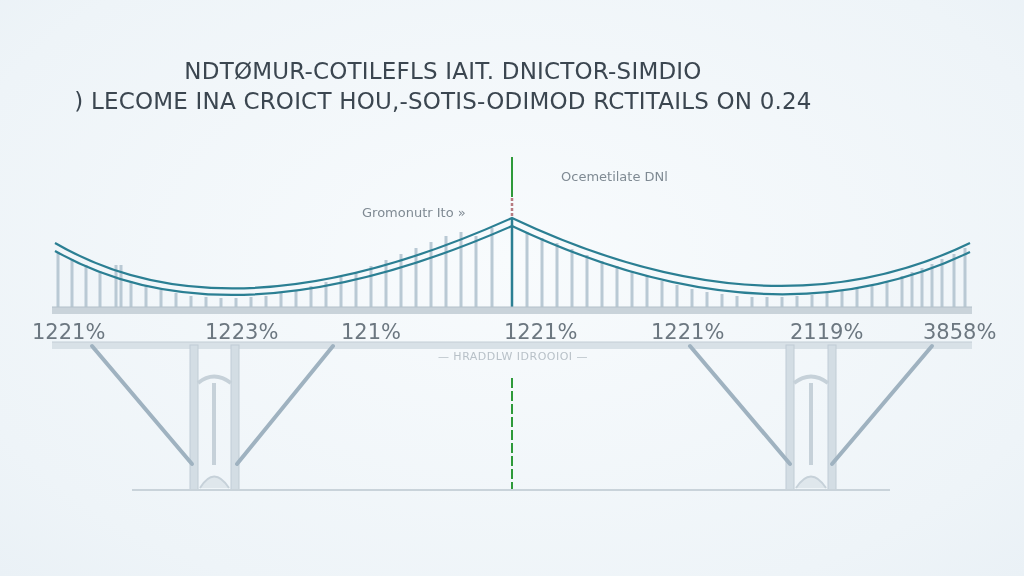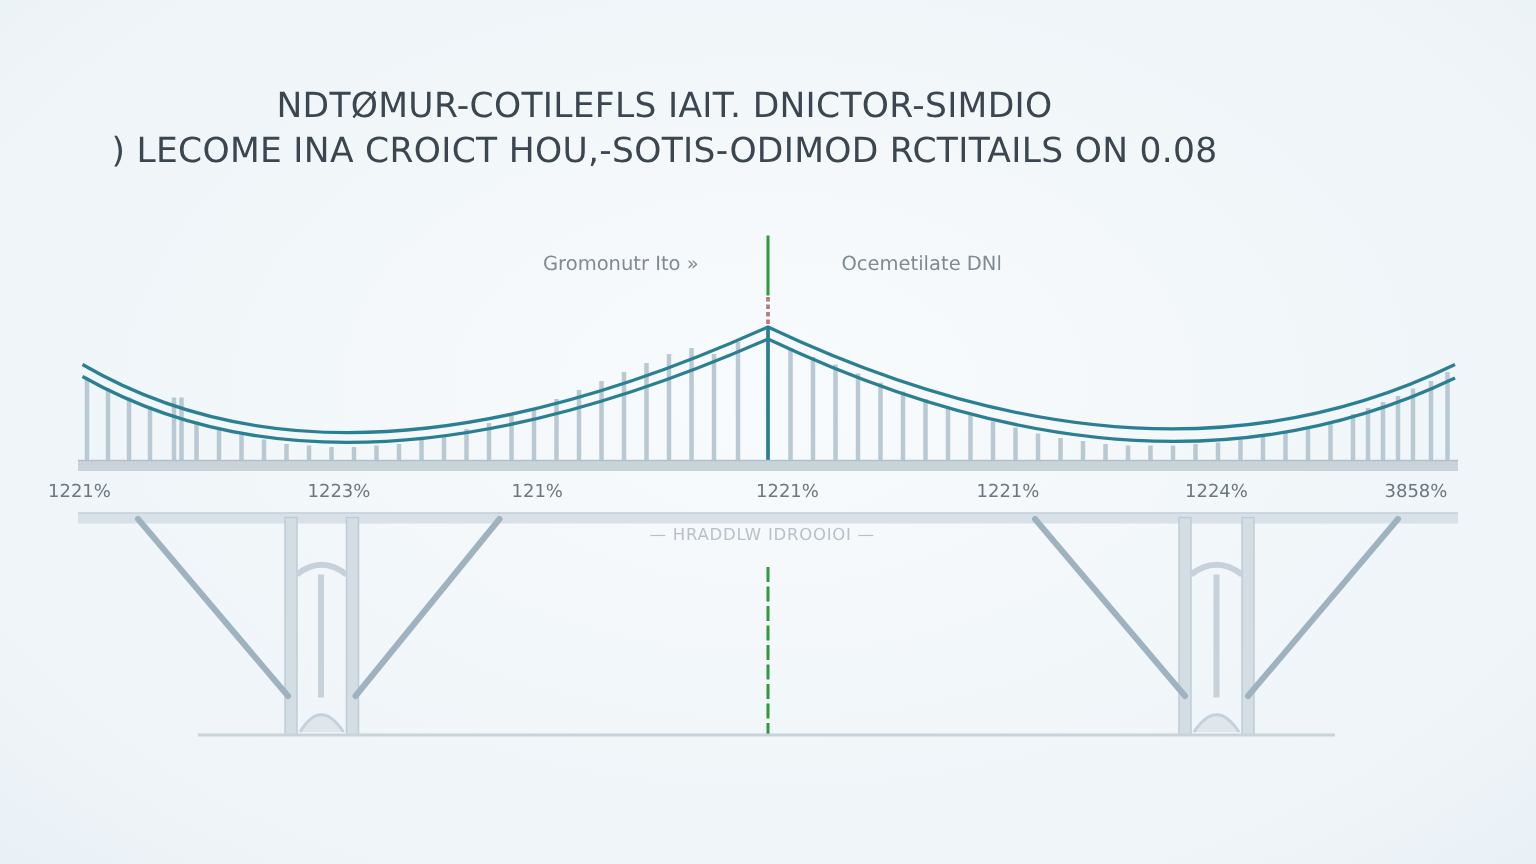--- a/index.html
+++ b/index.html
@@ -30,46 +30,46 @@
     .cap-label {
       position: absolute;
       top: 169px;
       font-size: 13px;
       color: #7f8a93;
       white-space: nowrap;
     }
     .pct {
       position: absolute;
       top: 320px;
-      font-size: 12px;
+      font-size: 21px;
       color: #6c7780;
       white-space: nowrap;
     }
     .subcaption {
       position: absolute;
       top: 350px;
       left: 433px;
       width: 160px;
-      text-align: left;
+      text-align: center;
       font-size: 11px;
       color: #b8c1c8;
       letter-spacing: 0.5px;
       white-space: nowrap;
     }
     svg.diagram {
       position: absolute;
       left: 0;
       top: 0;
     }
   </style>
 </head>
 <body>
 
 <div class="title l1">NDTØMUR-COTILEFLS IAIT. DNICTOR-SIMDIO</div>
-<div class="title l2">) LECOME INA CROICT HOU,-SOTIS-ODIMOD RCTITAILS ON 0.08</div>
+<div class="title l2">) LECOME INA CROICT HOU,-SOTIS-ODIMOD RCTITAILS ON 0.24</div>
 
 <svg class="diagram" width="1024" height="576" viewBox="0 0 1024 576" xmlns="http://www.w3.org/2000/svg">
 
   <line x1="512" y1="157" x2="512" y2="197" stroke="#2e9a3a" stroke-width="2"></line>
   <line x1="512" y1="198" x2="512" y2="216" stroke="#b77a80" stroke-width="2.5" stroke-dasharray="3,2"></line>
 
   <g stroke="#b9c9d4" stroke-width="3">
     <line x1="58" y1="252" x2="58" y2="308"></line>
     <line x1="72" y1="259" x2="72" y2="308"></line>
     <line x1="86" y1="265" x2="86" y2="308"></line>
@@ -168,24 +168,24 @@
   </g>
 
   <line x1="690" y1="346" x2="790" y2="464" stroke="#9fb2c0" stroke-width="4" stroke-linecap="round"></line>
   <line x1="932" y1="346" x2="832" y2="464" stroke="#9fb2c0" stroke-width="4" stroke-linecap="round"></line>
 
   <line x1="512" y1="378" x2="512" y2="490" stroke="#2e9a3a" stroke-width="2" stroke-dasharray="10,3"></line>
 
   <line x1="132" y1="490" x2="890" y2="490" stroke="#c9d3da" stroke-width="2"></line>
 </svg>
 
-<div class="cap-label" style="left:362px;">Gromonutr Ito »</div>
+<div class="cap-label" style="left:362px;margin-top:36px;">Gromonutr Ito »</div>
 <div class="cap-label" style="left:561px;">Ocemetilate DNl</div>
 
 <div class="pct" style="left:32px;">1221%</div>
 <div class="pct" style="left:205px;">1223%</div>
 <div class="pct" style="left:341px;text-align:right;">121%</div>
 <div class="pct" style="left:504px;">1221%</div>
 <div class="pct" style="left:651px;">1221%</div>
-<div class="pct" style="left:790px;">1224%</div>
+<div class="pct" style="left:790px;">2119%</div>
 <div class="pct" style="left:923px;">3858%</div>
 
 <div class="subcaption">— HRADDLW IDROOIOI —</div>
 
 </body></html>

